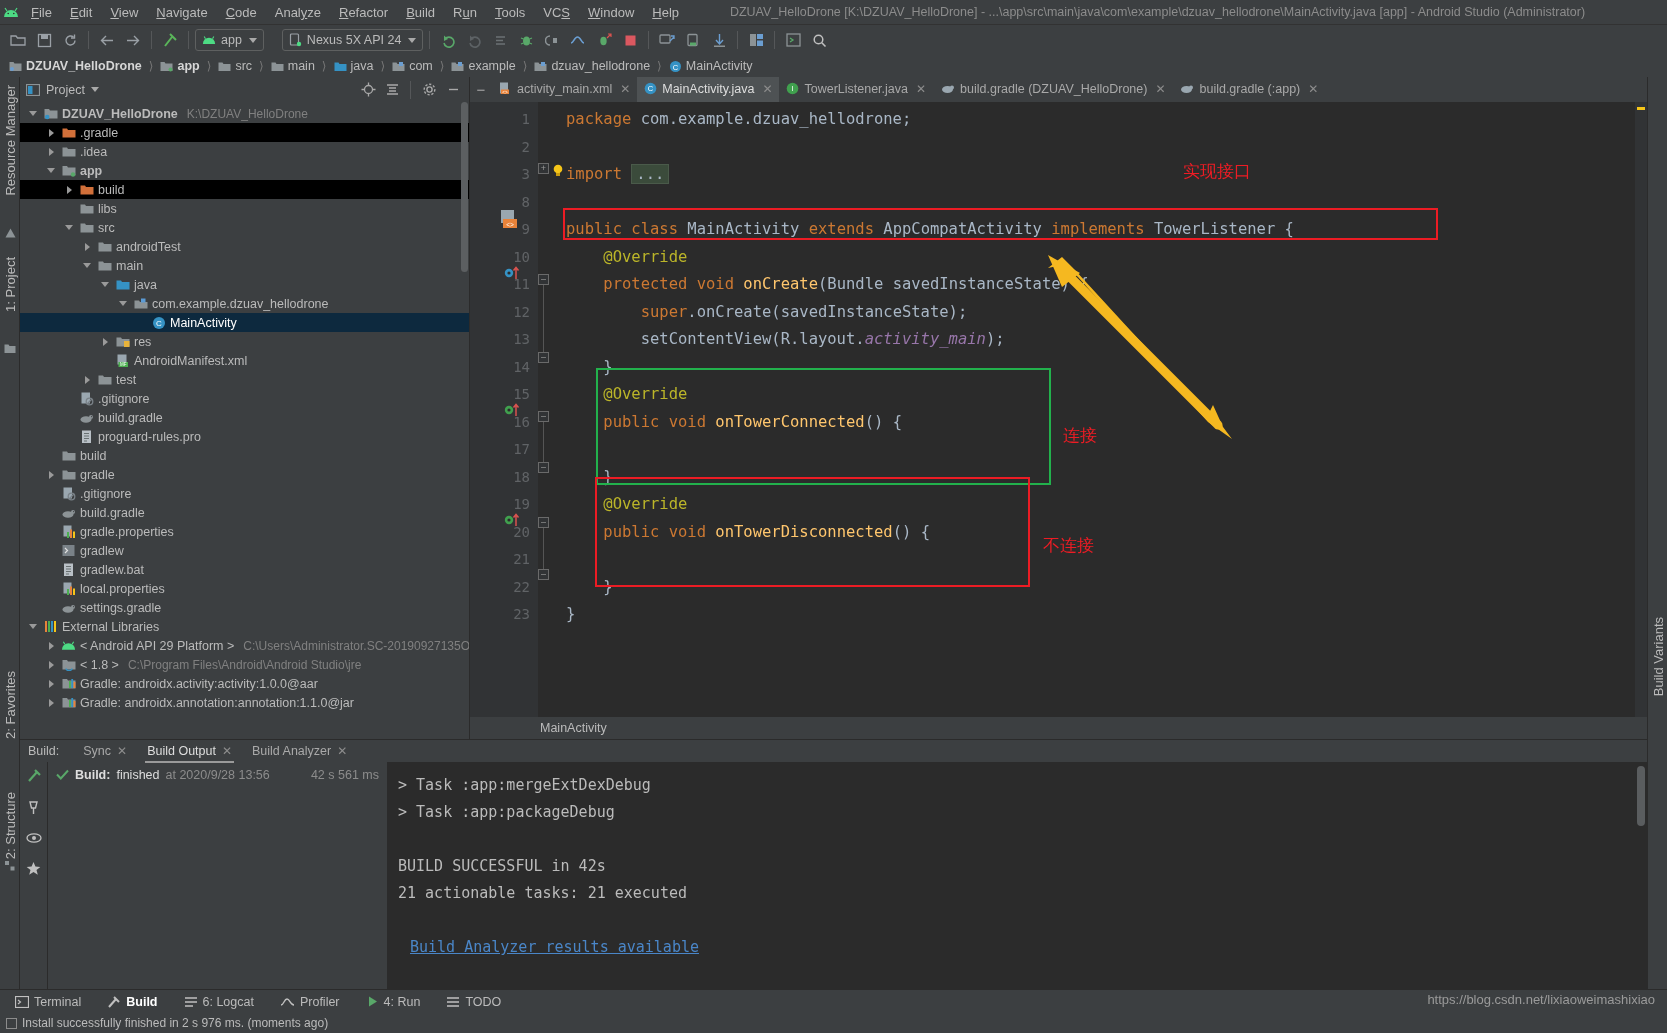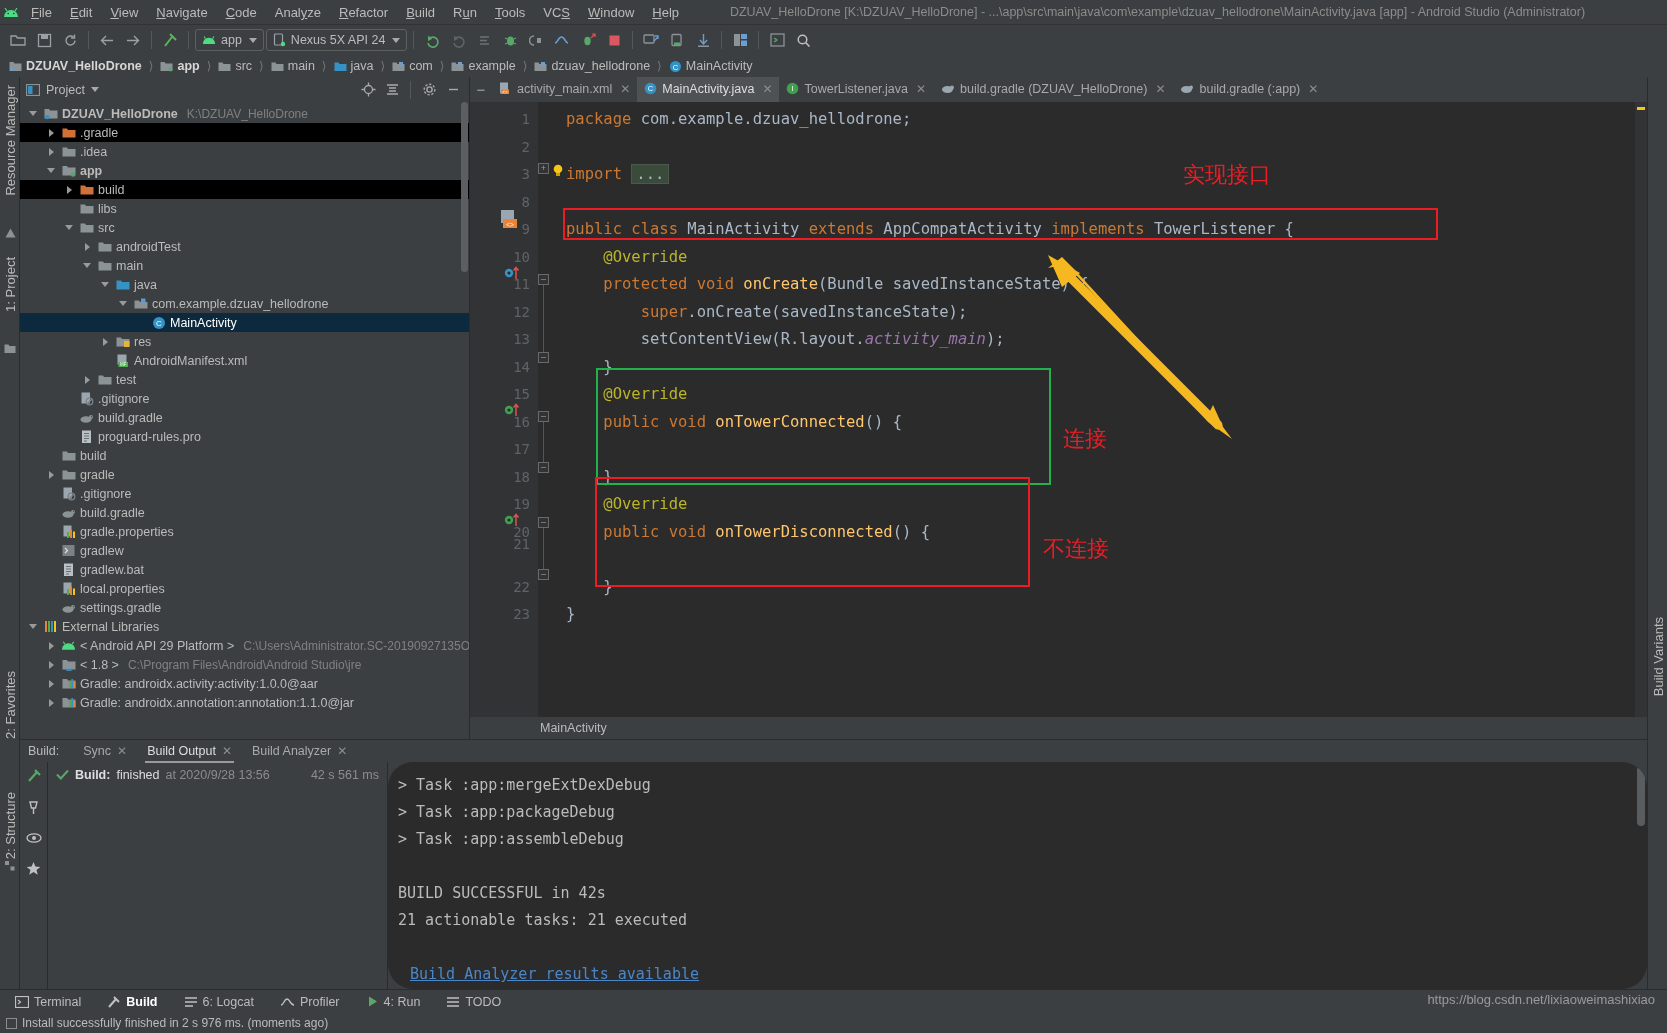--- a/index.html
+++ b/index.html
@@ -125,39 +125,39 @@
   .fn { color: #ffc66d; }
   .fld { color: #9876aa; font-style: italic; }
   .plain { color: #a9b7c6; }
   .fold {
     position: absolute; width: 11px; height: 11px; border: 1px solid #6a6a6a; color: #9a9a9a;
     font-size: 9px; line-height: 9px; text-align: center; background: #313335;
   }
   .fold-line { position: absolute; width: 1px; background: #555; }
   .box-red { position: absolute; border: 2px solid #ec1c24; pointer-events: none; }
   .box-green { position: absolute; border: 2px solid #22b14c; pointer-events: none; }
-  .cn-label { position: absolute; color: #ed1c24; font-size: 22px; font-family: "DejaVu Sans", sans-serif; }
+  .cn-label { position: absolute; color: #ed1c24; font-size: 17px; font-family: "DejaVu Sans", sans-serif; }
   .import-fold { background: #3b4b3b; padding: 0 4px; border: 1px solid #4a5a4a; }
   .editor-status { height: 22px; background: #3c3f41; display: flex; align-items: center; padding: 0 6px 0 70px; font-size: 12.5px; color: #bbbbbb; flex: 0 0 22px; }
   .marker-col { position: absolute; right: 0; top: 0; width: 12px; height: 100%; background: #313335; }
   .marker { position: absolute; right: 2px; width: 8px; height: 3px; }
 
   
   .build-panel { height: 250px; flex: 0 0 250px; display: flex; flex-direction: column; background: #3c3f41; border-top: 1px solid #2b2b2b; }
   .build-tabs { height: 22px; display: flex; align-items: center; gap: 0; padding: 0 8px; font-size: 12.5px; flex: 0 0 22px; }
   .bt-label { color: #bbbbbb; margin-right: 14px; }
   .btab { display: flex; align-items: center; gap: 6px; padding: 2px 10px; color: #a9a9a9; cursor: default; position: relative; }
   .btab.active { color: #dedede; }
   .btab.active::after { content: ''; position: absolute; left: 8px; right: 8px; bottom: -3px; height: 2px; background: #9a9a9a; }
   .btab .x { color: #8d8d8d; font-size: 12px; }
   .build-body { flex: 1; display: flex; min-height: 0; }
   .bb-rail { width: 28px; flex: 0 0 28px; background: #3c3f41; display: flex; flex-direction: column; align-items: center; padding-top: 6px; gap: 14px; border-right: 1px solid #2b2b2b;}
   .bb-tree { width: 340px; flex: 0 0 340px; background: #3c3f41; border-right: 1px solid #2b2b2b; padding-top: 3px; }
   .bb-row { height: 19px; display: flex; align-items: center; gap: 6px; padding: 0 8px; font-size: 12.5px; }
-  .bb-console { flex: 1; background: #2b2b2b; position: relative; overflow: hidden; padding: 10px 0 0 10px; border-radius: 25px; }
+  .bb-console { flex: 1; background: #2b2b2b; position: relative; overflow: hidden; padding: 10px 0 0 10px; }
   .console-line {
     font-family: "DejaVu Sans Mono", monospace; font-size: 15px; line-height: 27px; color: #bbbbbb; white-space: pre;
   }
   .console-line.link { color: #4a86c8; text-decoration: underline; margin-left: 12px; }
   .console-scroll { position: absolute; right: 2px; top: 4px; width: 8px; height: 60px; background: #5a5d5f; border-radius: 4px; }
 
   
   .statusbar {
     height: 24px; background: #3c3f41; display: flex; align-items: center; gap: 8px;
     padding: 0 6px; flex: 0 0 24px; font-size: 12.5px; border-top: 1px solid #2b2b2b;
@@ -242,21 +242,21 @@
     <div class="tb-sep"></div>
     <div class="combo">
       <svg width="14" height="10" viewBox="0 0 16 11">
           <path d="M1,10 A7,7 0 0,1 15,10 Z" fill="#4ddb84"></path>
           <line x1="2.5" y1="1.5" x2="4" y2="4" stroke="#4ddb84" stroke-width="1.2"></line>
           <line x1="13.5" y1="1.5" x2="12" y2="4" stroke="#4ddb84" stroke-width="1.2"></line>
         </svg>
       <span>app</span>
       <span class="caret"></span>
     </div>
-    <div class="combo" style="margin-left:0">
+    <div class="combo" style="margin-left:16px">
       <svg width="13" height="14" viewBox="0 0 13 14">
           <rect x="1.5" y="1" width="8" height="11" rx="1" fill="none" stroke="#9aa0a6" stroke-width="1.2"></rect>
           <circle cx="10" cy="11" r="2.2" fill="#4ddb84"></circle>
         </svg>
       <span>Nexus 5X API 24</span>
       <span class="caret"></span>
     </div>
     <div class="tb-sep"></div>
     <div class="tb-btn">
       <svg width="15" height="15" viewBox="0 0 15 15">
@@ -881,21 +881,21 @@
                   <div class="lnum" style="top: 169px;">11</div>
                   <div class="lnum" style="top: 196.5px;">12</div>
                   <div class="lnum" style="top: 224px;">13</div>
                   <div class="lnum" style="top: 251.5px;">14</div>
                   <div class="lnum" style="top: 279px;">15</div>
                   <div class="lnum" style="top: 306.5px;">16</div>
                   <div class="lnum" style="top: 334px;">17</div>
                   <div class="lnum" style="top: 361.5px;">18</div>
                   <div class="lnum" style="top: 389px;">19</div>
                   <div class="lnum" style="top: 416.5px;">20</div>
-                  <div class="lnum" style="top: 429px;">21</div>
+                  <div class="lnum" style="top: 444px;">21</div>
                   <div class="lnum" style="top: 471.5px;">22</div>
                   <div class="lnum" style="top: 499px;">23</div>
                 </div>
 
               <div style="position:absolute;left:82px;top:62px;">
                 <svg width="12" height="14" viewBox="0 0 12 14">
                     <circle cx="6" cy="5" r="4.3" fill="#f5c518"></circle>
                     <rect x="4" y="9" width="4" height="3" fill="#c89b10"></rect>
                   </svg>
               </div>
@@ -1022,21 +1022,20 @@
               <span style="color:#dedede;">finished</span>
               <span style="color:#8c8c8c;">at 2020/9/28 13:56</span>
               <span style="color:#8c8c8c;margin-left:auto;">42 s 561 ms</span>
             </div>
           </div>
           <div class="bb-console">
             <div class="console-scroll"></div>
             <div id="console-lines">
                 <div class="console-line">&gt; Task :app:mergeExtDexDebug</div>
                 <div class="console-line">&gt; Task :app:packageDebug</div>
-                <div class="console-line">&gt; Task :app:assembleDebug</div>
                 <div class="console-line">&nbsp;</div>
                 <div class="console-line">BUILD SUCCESSFUL in 42s</div>
                 <div class="console-line">21 actionable tasks: 21 executed</div>
                 <div class="console-line">&nbsp;</div>
               </div>
             <div class="console-line link">Build Analyzer results available</div>
           </div>
         </div>
       </div>
     </div>

